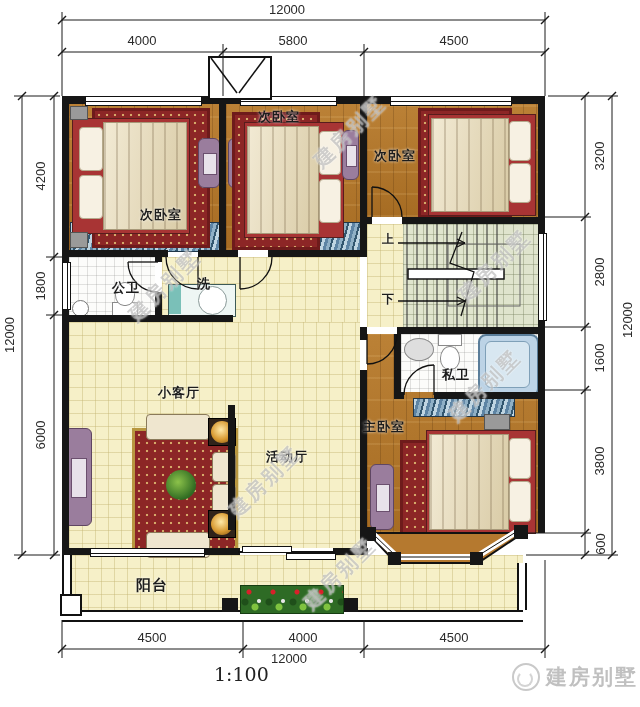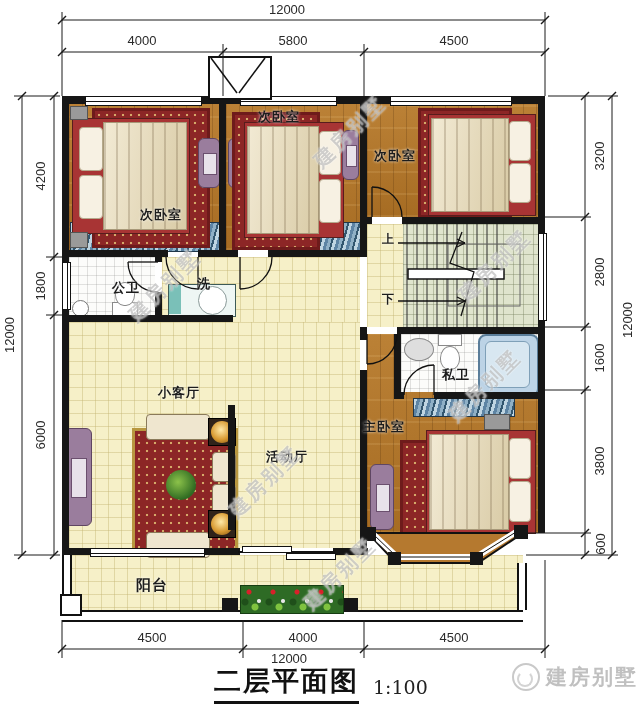--- a/index.html
+++ b/index.html
@@ -347,21 +347,20 @@
   <div class="dimv" style="left:597px;top:313px">12000</div>
 
   <div class="wm" style="left:90px;top:272px">建房别墅</div>
   <div class="wm" style="left:275px;top:118px">建房别墅</div>
   <div class="wm" style="left:420px;top:252px">建房别墅</div>
   <div class="wm" style="left:410px;top:372px">建房别墅</div>
   <div class="wm" style="left:190px;top:468px">建房别墅</div>
   <div class="wm" style="left:265px;top:560px">建房别墅</div>
 
   <div class="title-row">
-    <span class="title-main">二层平面图</span>
     <span class="title-scale">1:100</span>
   </div>
   <div class="logo-row">
     <span class="logo-circle"></span>
     <span class="logo-text">建房别墅</span>
   </div>
 
 </div>
 
 </body></html>

